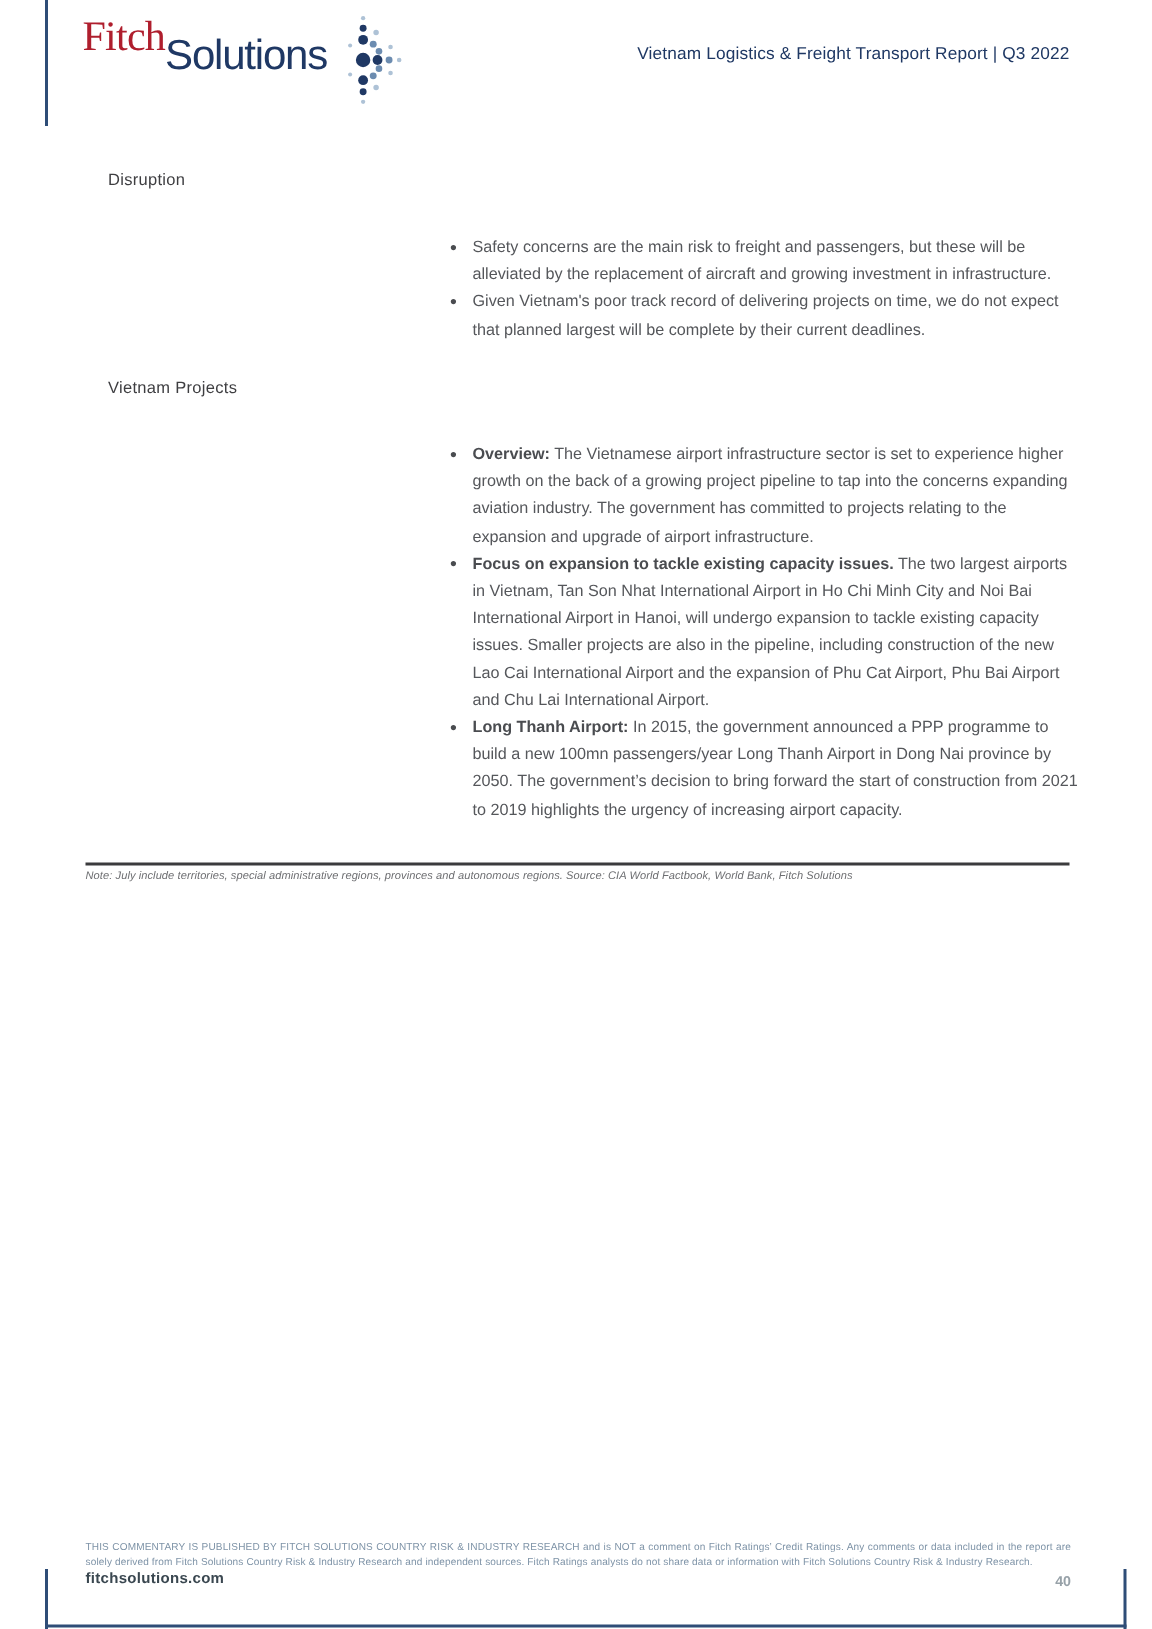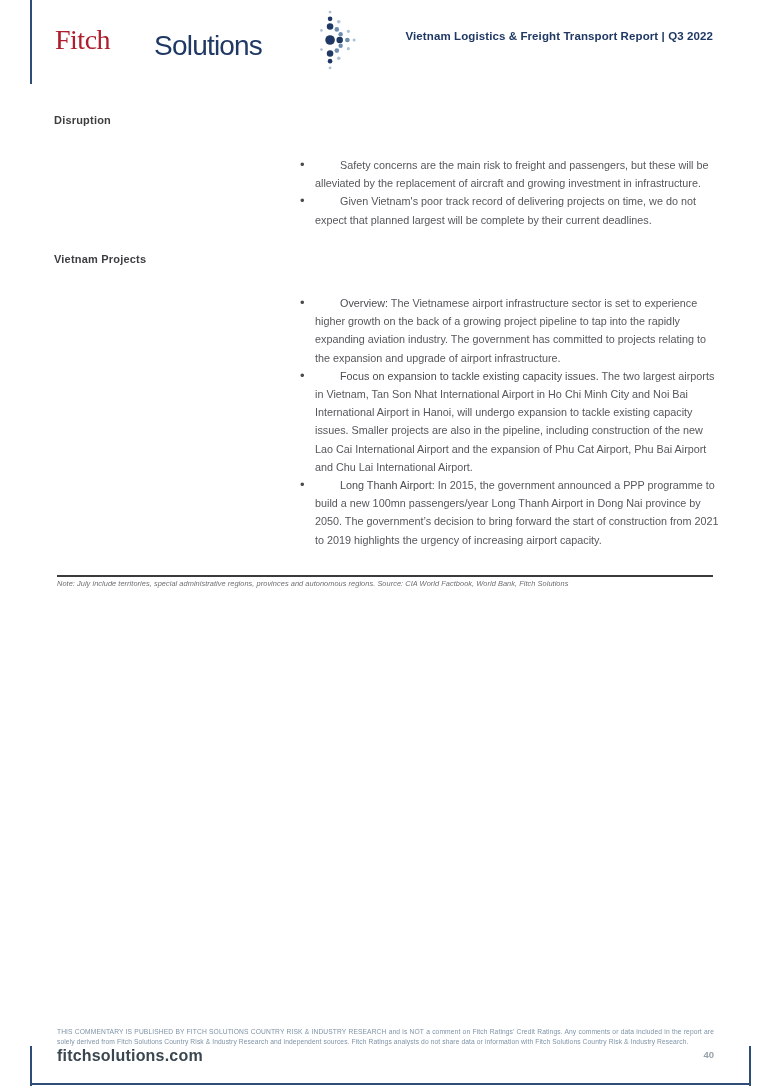--- a/index.html
+++ b/index.html
@@ -12,67 +12,67 @@
   .page { position:absolute; inset:0; background:#ffffff; }
 
   
   .vline { position:absolute; width:2px; background:#2E4D77; }
   .border-top-left    { left:30px; top:0;      height:84px; }
   .border-bottom-left { left:30px; top:1046px; height:40px; }
   .border-bottom-right{ left:749px; top:1046px; height:40px; }
   .border-bottom      { position:absolute; left:30px; top:1083px; width:721px; height:2px; background:#2E4D77; }
 
   
-  .logo { position:absolute; left:55px; top:9px; height:62px; display:flex; align-items:center;gap:44px; }
+  .logo { position:absolute; left:55px; top:9px; height:62px; display:flex; align-items:flex-start; }
   .logo-fitch {
     font-family:"Liberation Serif", serif;
     font-size:28px; color:#AF1E2D; letter-spacing:-0.5px;
   }
   .logo-solutions {
     font-size:28px; color:#1F3864; letter-spacing:-0.8px; font-weight:400;margin-top:12px;
   }
   .starburst { width:50px; height:62px; margin-left:1px; }
   .report-title {
     position:absolute; right:55px; top:30px; width:450px;
-    text-align:right; font-size:11.5px; font-weight:bold; color:#1F3864;
+    text-align:right; font-size:11.5px; font-weight:normal; color:#1F3864;
     letter-spacing:0.1px;
   }
 
   
   .section-heading {
-    position:absolute; left:54px;
-    font-size:11px; font-weight:bold; color:#3E3E41; letter-spacing:0.2px;
+    position:absolute; left:72px;
+    font-size:11px; font-weight:normal; color:#3E3E41; letter-spacing:0.2px;
   }
   .h-disruption { top:114px; }
   .h-planned   { top:253px; }
 
   
   .bullets { position:absolute; left:300px; width:419px; list-style:none; }
   .list-1 { top:156px; }
   .list-2 { top:294px; }
   .bullet { display:flex; font-size:10.8px; line-height:18.2px; color:#55575B; }
   .bullet .dot { flex:0 0 15px; width:15px; font-size:13px; color:#4A4C50; }
-  .bullet .btext b { font-weight:normal; color:#4A4C50;margin-left:25px; }
+  .bullet .btext b { font-weight:bold; color:#4A4C50; }
 
   
   .note-rule { position:absolute; left:57px; top:575px; width:656px; height:1.5px; background:#3B3B3D; }
   .note {
     position:absolute; left:57px; top:579px; width:660px;
     font-size:7.4px; font-style:italic; color:#6D6E71; letter-spacing:0.05px;
   }
 
   
   .disclaimer {
     position:absolute; left:57px; top:1027px; width:657px;
     font-size:6.7px; line-height:9.6px; color:#7E93A7;
     text-align:justify; letter-spacing:0.1px;
   }
   .website {
     position:absolute; left:57px; top:1047px;
-    font-size:16px; font-weight:bold; color:#3A4750; letter-spacing:0.2px;
+    font-size:10px; font-weight:bold; color:#3A4750; letter-spacing:0.2px;
     text-decoration:none; cursor:pointer;
   }
   .pagenum {
     position:absolute; right:54px; top:1049px;
     font-size:9.5px; color:#97A1A8;font-weight:bold;
   }
 </style>
 </head>
 <body>
 
@@ -123,21 +123,21 @@
       <span class="dot">•</span>
       <span class="btext"><b></b><span>Given Vietnam's poor track record of delivering projects on time, we do not expect that planned largest will be complete by their current deadlines.</span></span>
     </li>
   </ul>
 
   <h2 class="section-heading h-planned">Vietnam Projects</h2>
 
   <ul class="bullets list-2">
     <li class="bullet">
       <span class="dot">•</span>
-      <span class="btext"><b>Overview:</b><span> The Vietnamese airport infrastructure sector is set to experience higher growth on the back of a growing project pipeline to tap into the rapidly expanding aviation industry. The government has committed to projects relating to the expansion and upgrade of airport infrastructure.</span></span>
+      <span class="btext"><b>Overview:</b><span> The Vietnamese airport infrastructure sector is set to experience higher growth on the back of a growing project pipeline to tap into the concerns expanding aviation industry. The government has committed to projects relating to the expansion and upgrade of airport infrastructure.</span></span>
     </li>
     <li class="bullet">
       <span class="dot">•</span>
       <span class="btext"><b>Focus on expansion to tackle existing capacity issues.</b><span> The two largest airports in Vietnam, Tan Son Nhat International Airport in Ho Chi Minh City and Noi Bai International Airport in Hanoi, will undergo expansion to tackle existing capacity issues. Smaller projects are also in the pipeline, including construction of the new Lao Cai International Airport and the expansion of Phu Cat Airport, Phu Bai Airport and Chu Lai International Airport.</span></span>
     </li>
     <li class="bullet">
       <span class="dot">•</span>
       <span class="btext"><b>Long Thanh Airport:</b><span> In 2015, the government announced a PPP programme to build a new 100mn passengers/year Long Thanh Airport in Dong Nai province by 2050. The government’s decision to bring forward the start of construction from 2021 to 2019 highlights the urgency of increasing airport capacity.</span></span>
     </li>
   </ul>

